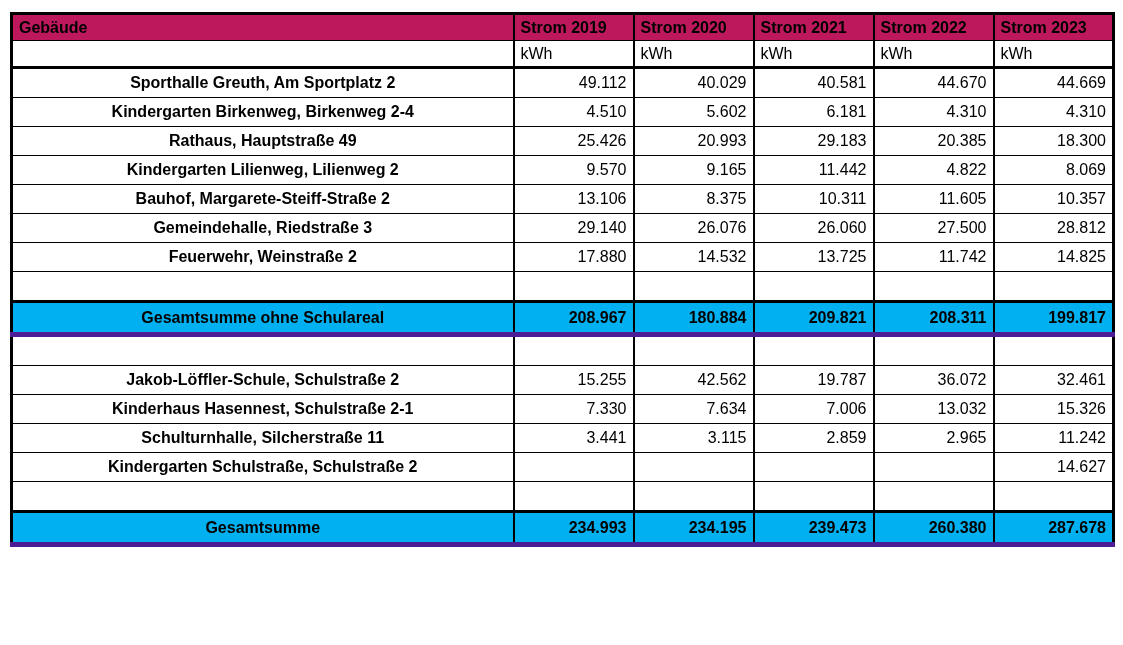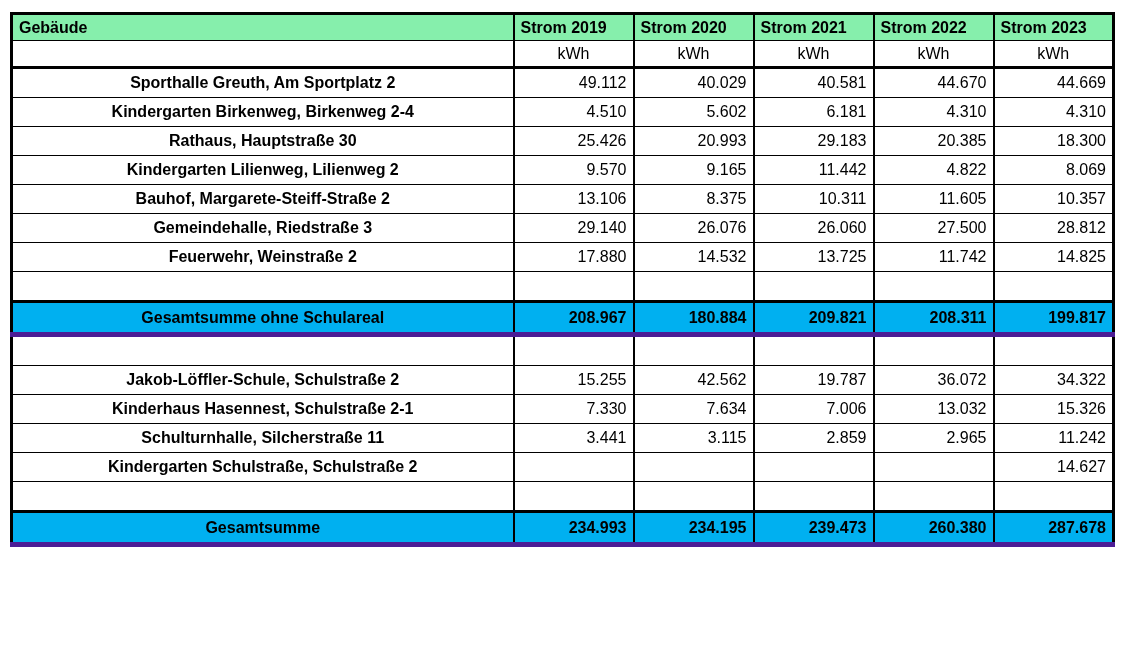--- a/index.html
+++ b/index.html
@@ -18,25 +18,25 @@
 
   th, td {
     border-left: 2px solid #000000;
     border-top: 1px solid #000000;
     padding: 0 6px; font-size: 16px; line-height: 1.1;
     overflow: hidden; white-space: nowrap; vertical-align: middle;
   }
   th:first-child, td:first-child { border-left: none; }
 
   tr.header-row th {
-    background: #86efac; text-align: left; font-weight: bold;
+    background: #be185d; text-align: left; font-weight: bold;
     height: 25px; border-top: none;
   }
   tr.unit-row td {
-    height: 25px; font-weight: normal; text-align: center;
+    height: 25px; font-weight: normal; text-align: left;
     border-bottom: 3px solid #000000;
   }
 
   tbody td { height: 28px; background: #ffffff; }
   td.label-cell { font-weight: bold; text-align: center; }
   td.value-cell { font-weight: normal; text-align: right; }
 
   tr.total td {
     background: #00B0F0;
     border-top: 3px solid #000000;
@@ -87,21 +87,21 @@
         </tr>
         <tr class="data">
           <td class="label-cell">Kindergarten Birkenweg, Birkenweg 2-4</td>
           <td class="value-cell">4.510</td>
           <td class="value-cell">5.602</td>
           <td class="value-cell">6.181</td>
           <td class="value-cell">4.310</td>
           <td class="value-cell">4.310</td>
         </tr>
         <tr class="data">
-          <td class="label-cell">Rathaus, Hauptstraße 30</td>
+          <td class="label-cell">Rathaus, Hauptstraße 49</td>
           <td class="value-cell">25.426</td>
           <td class="value-cell">20.993</td>
           <td class="value-cell">29.183</td>
           <td class="value-cell">20.385</td>
           <td class="value-cell">18.300</td>
         </tr>
         <tr class="data">
           <td class="label-cell">Kindergarten Lilienweg, Lilienweg 2</td>
           <td class="value-cell">9.570</td>
           <td class="value-cell">9.165</td>
@@ -156,21 +156,21 @@
           <td class="value-cell"></td>
           <td class="value-cell"></td>
           <td class="value-cell"></td>
         </tr>
         <tr class="data">
           <td class="label-cell">Jakob-Löffler-Schule, Schulstraße 2</td>
           <td class="value-cell">15.255</td>
           <td class="value-cell">42.562</td>
           <td class="value-cell">19.787</td>
           <td class="value-cell">36.072</td>
-          <td class="value-cell">34.322</td>
+          <td class="value-cell">32.461</td>
         </tr>
         <tr class="data">
           <td class="label-cell">Kinderhaus Hasennest, Schulstraße 2-1</td>
           <td class="value-cell">7.330</td>
           <td class="value-cell">7.634</td>
           <td class="value-cell">7.006</td>
           <td class="value-cell">13.032</td>
           <td class="value-cell">15.326</td>
         </tr>
         <tr class="data">

